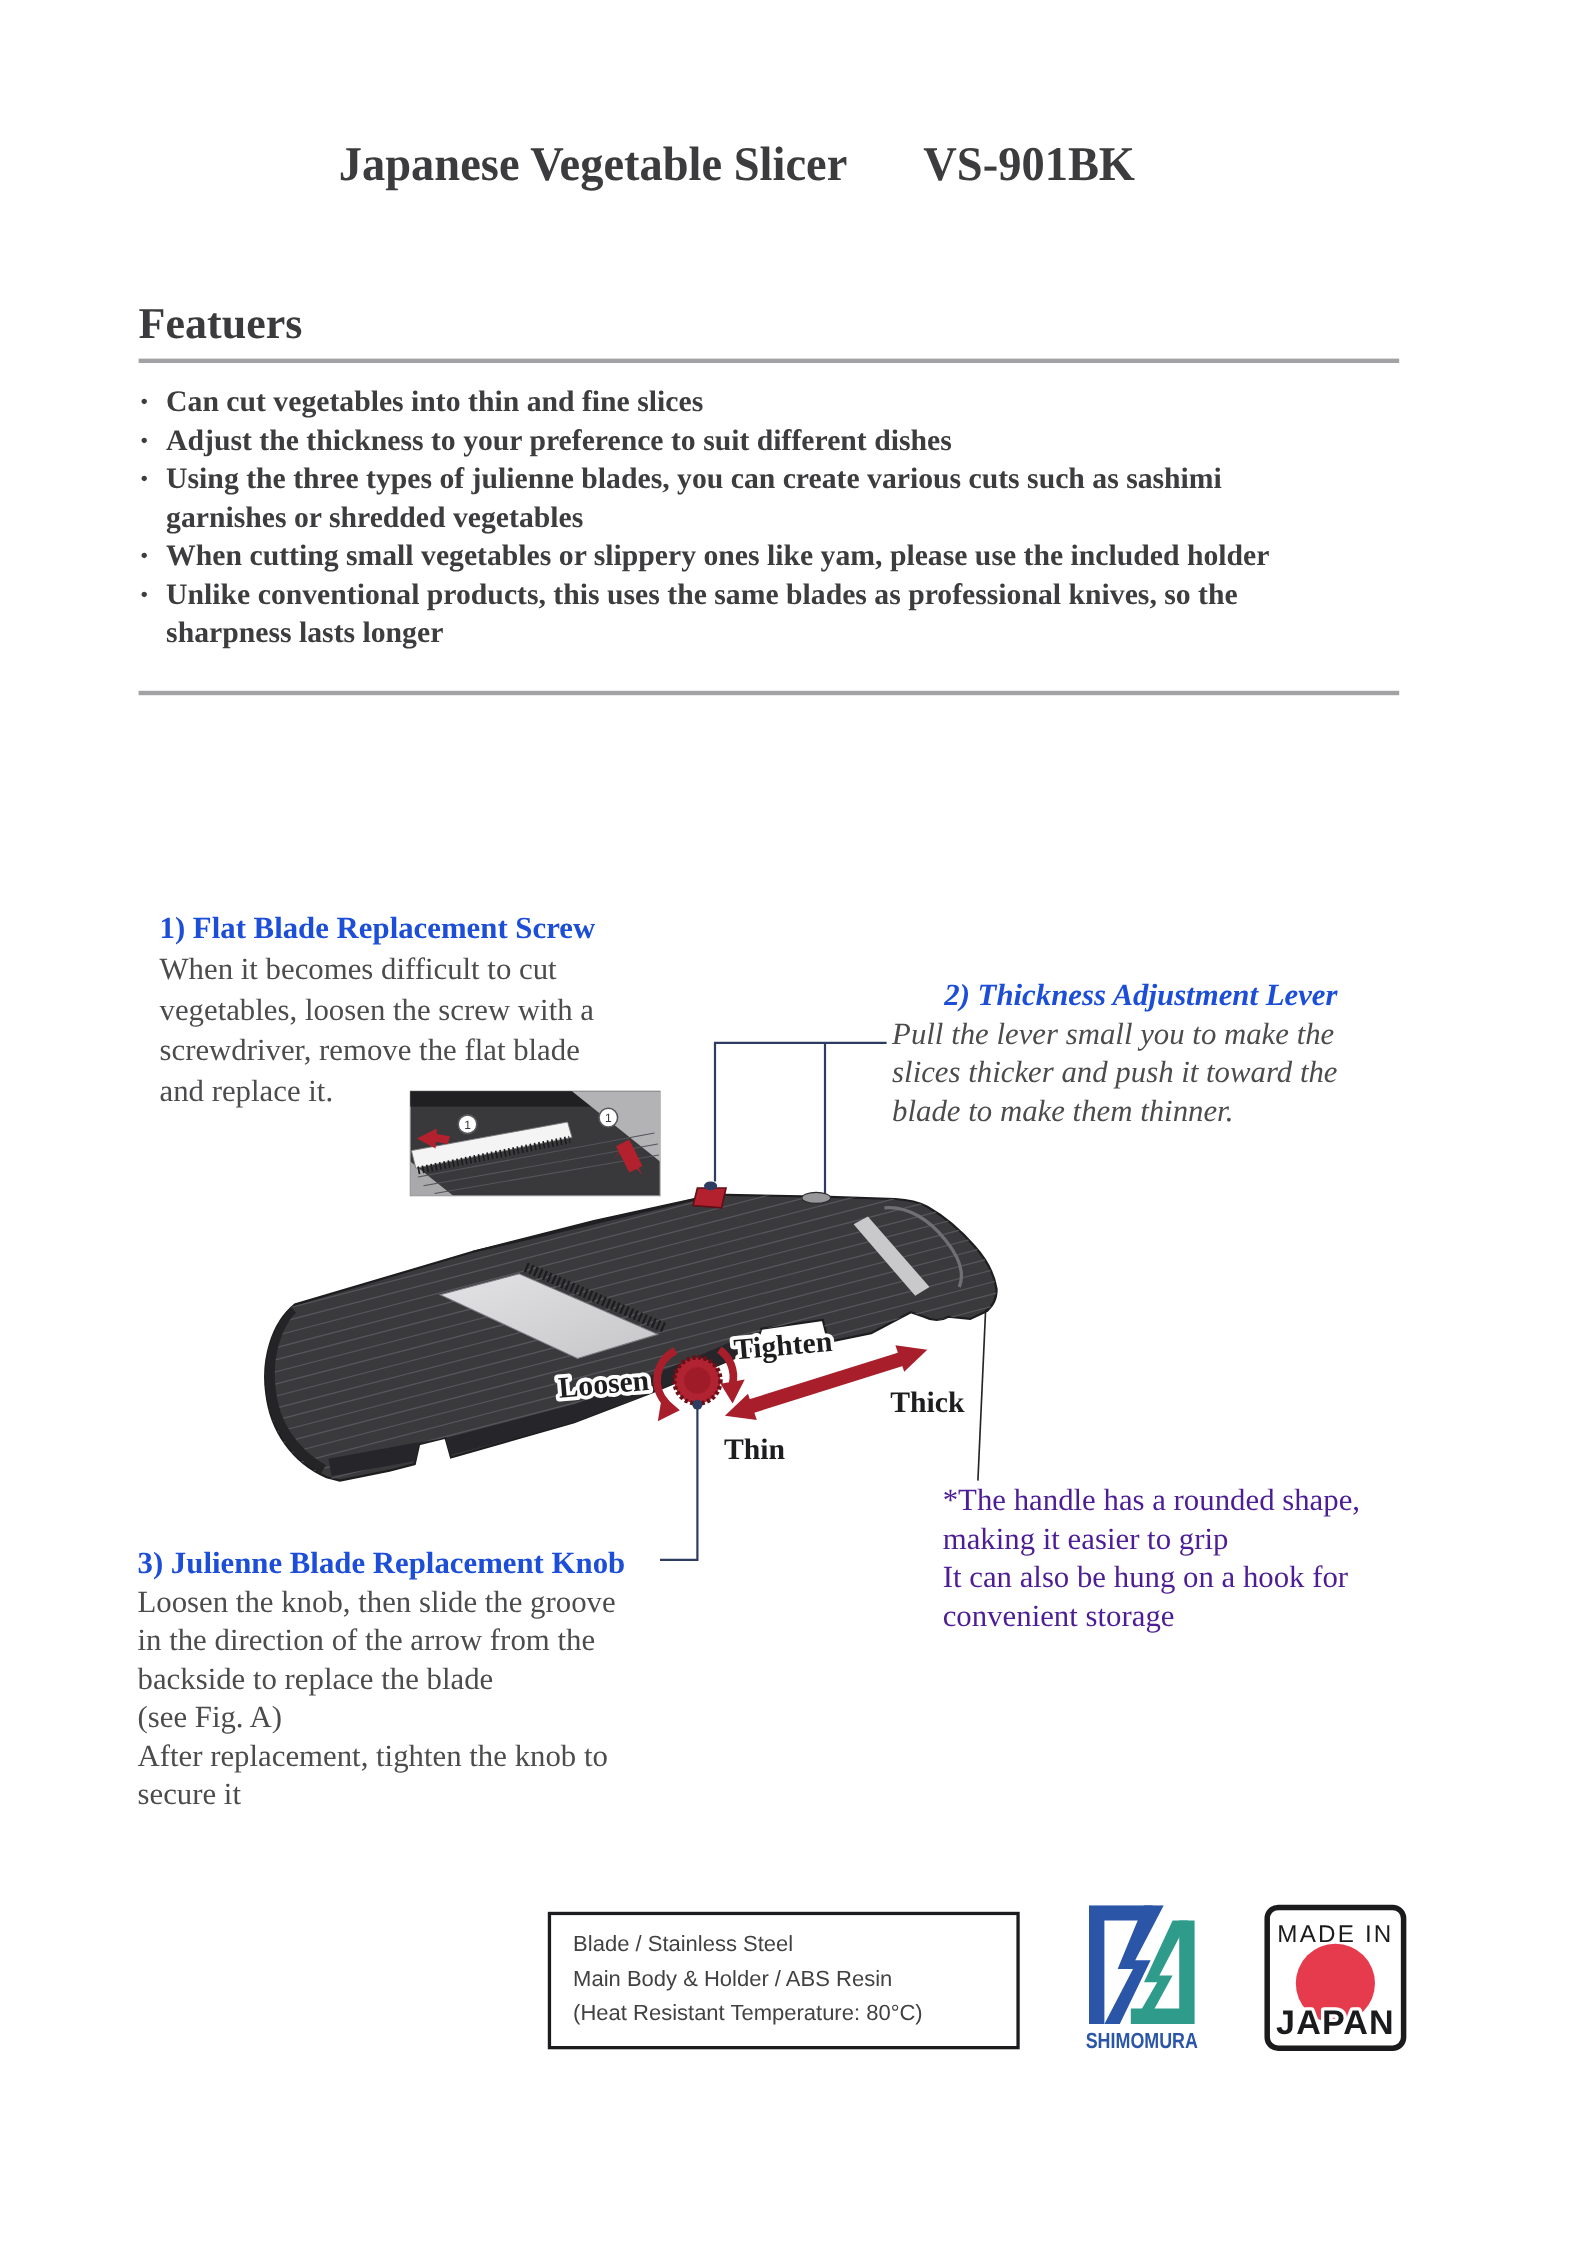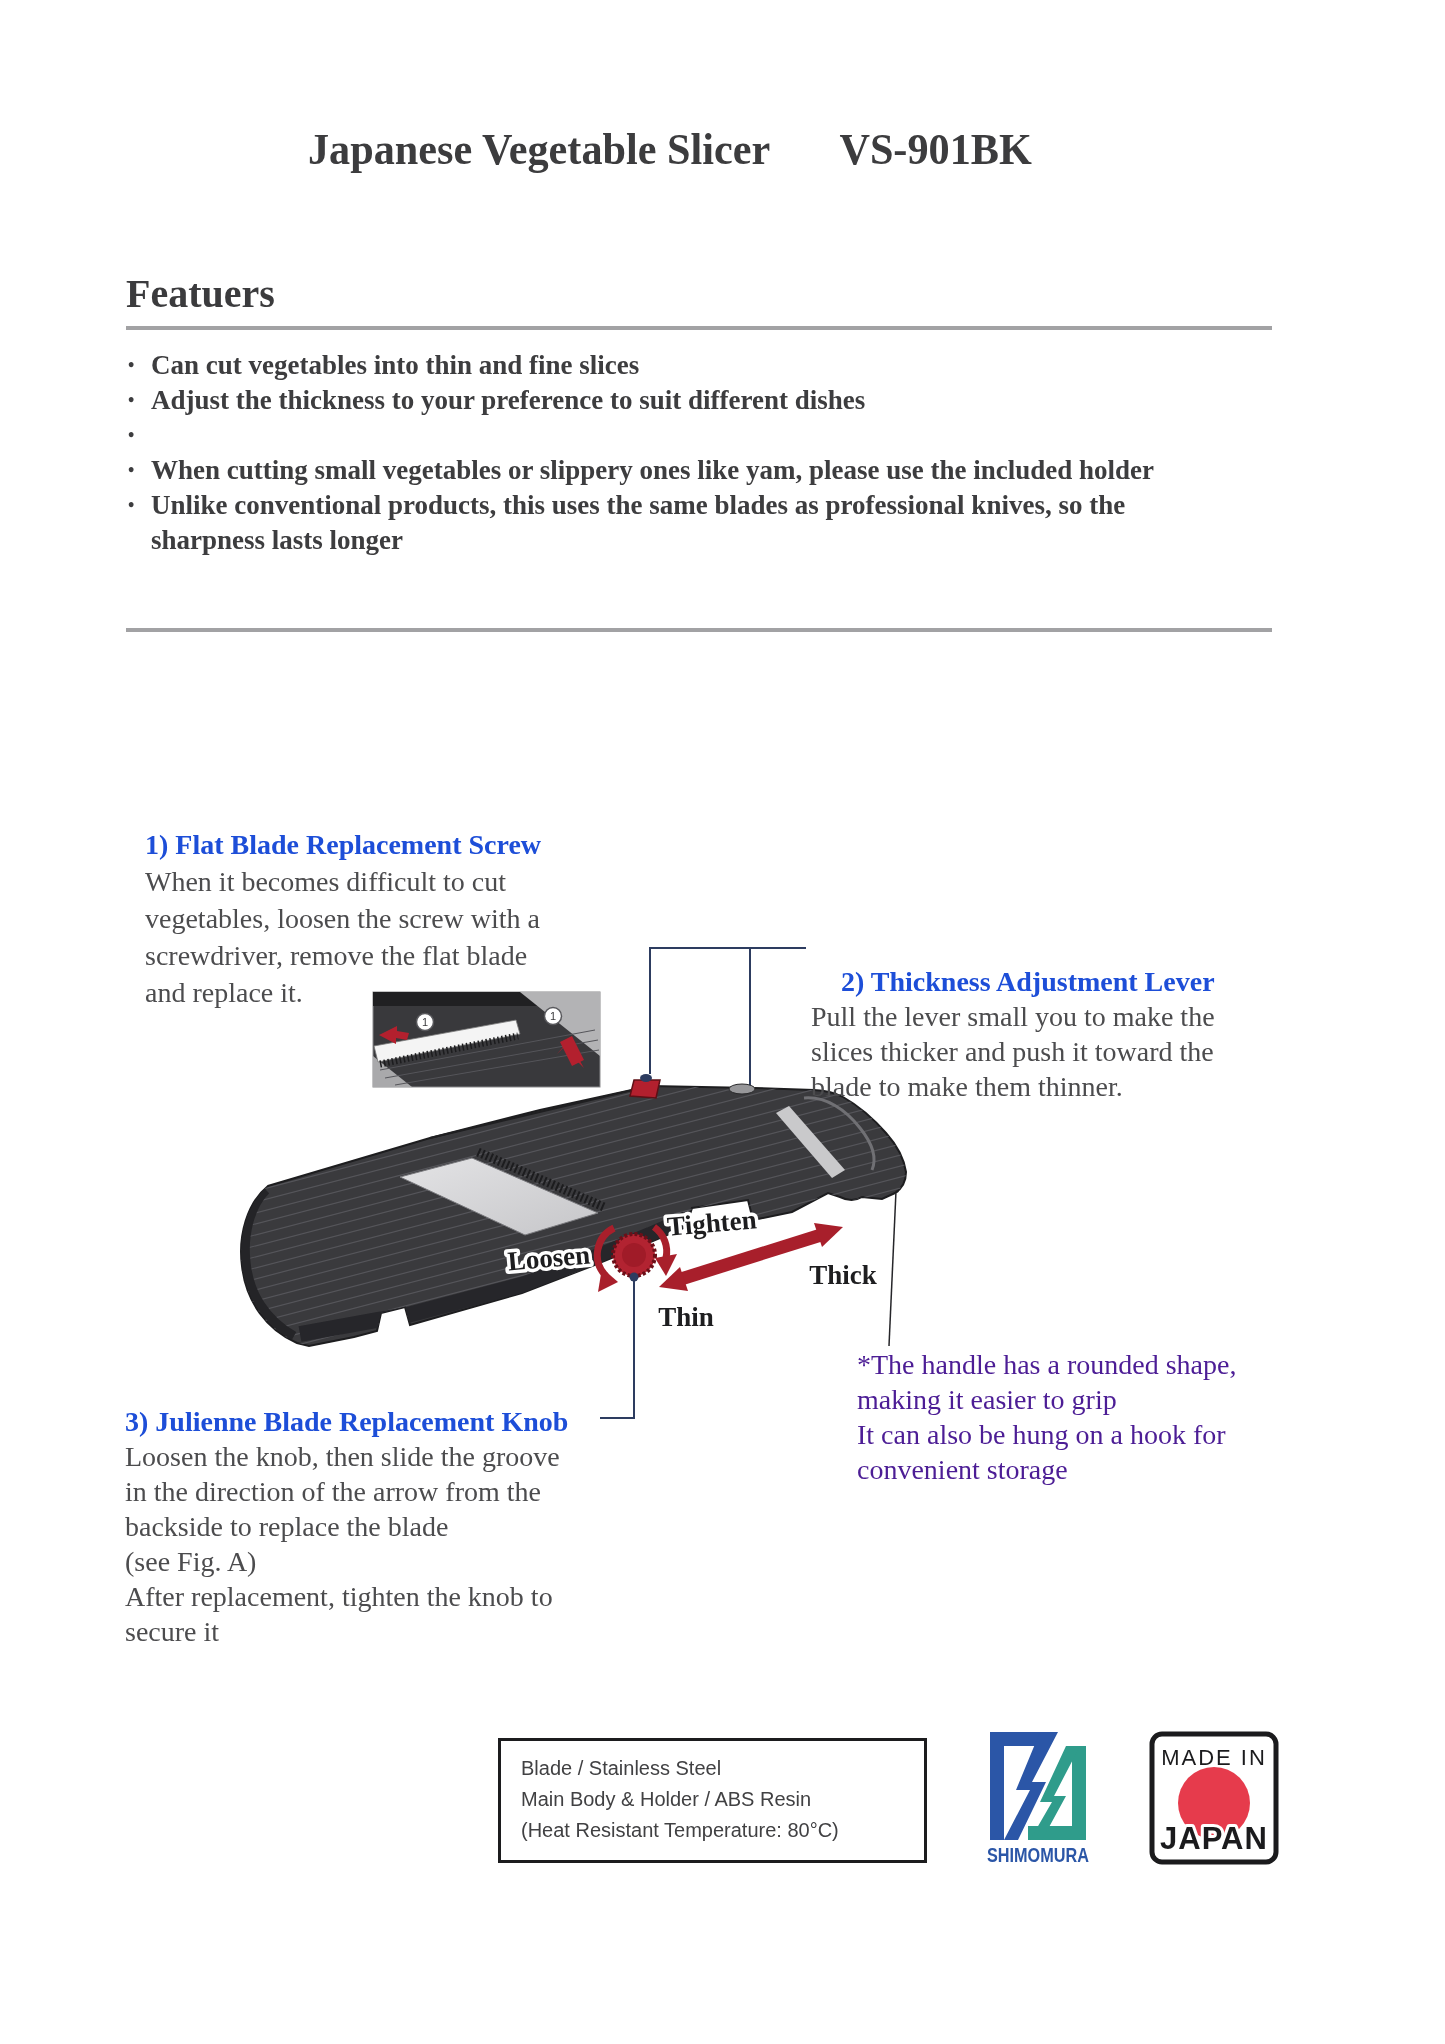--- a/index.html
+++ b/index.html
@@ -15,21 +15,21 @@
   .rule1{top:326px;} .rule2{top:628px;}
   .feat-list{left:128px;top:348px;width:1170px;list-style:none;margin:0;padding:0;
              font-weight:bold;font-size:27px;line-height:35px;color:#3d3d3f;}
   .feat-list li{display:flex;}
   .feat-list .dot{width:23px;font-size:18px;line-height:35px;flex:0 0 23px;}
   .pre{white-space:pre-line;}
   
   .sect{font-size:28px;line-height:35px;color:#4c4c4e;}
   .sect .hd{font-weight:bold;color:#1d4ed8;white-space:nowrap;text-align:right;}
   .s1{left:145px;top:826px;line-height:37px;}
-  .s2{left:811px;top:964px;}
+  .s2{left:811px;top:888px;font-style:italic;}
   .s3{left:125px;top:1404px;}
   .note{left:857px;top:1347px;font-size:28px;line-height:35px;color:#4c1d95;}
   
   .spec{left:498px;top:1738px;width:429px;height:125px;border:3px solid #1c1c1e;box-sizing:border-box;
         font-family:"Liberation Sans",sans-serif;font-size:20px;line-height:31px;color:#414143;
         padding:12px 0 0 20px;}
   
   svg{display:block;}
   .rib{stroke:#55555a;stroke-width:1.2;}
   .navy{stroke:#2d3c60;stroke-width:2;fill:none;}
@@ -58,20 +58,22 @@
     <li>
       <span class="dot">•</span>
       <span class="pre">Can cut vegetables into thin and fine slices</span>
       </li>
     <li>
       <span class="dot">•</span>
       <span class="pre">Adjust the thickness to your preference to suit different dishes</span>
       </li>
     <li>
       <span class="dot">•</span>
+      <span class="pre">Using the three types of julienne blades, you can create various cuts such as sashimi
+garnishes or shredded vegetables</span>
       </li>
     <li>
       <span class="dot">•</span>
       <span class="pre">When cutting small vegetables or slippery ones like yam, please use the included holder</span>
       </li>
     <li>
       <span class="dot">•</span>
       <span class="pre">Unlike conventional products, this uses the same blades as professional knives, so the
 sharpness lasts longer</span>
       </li>

